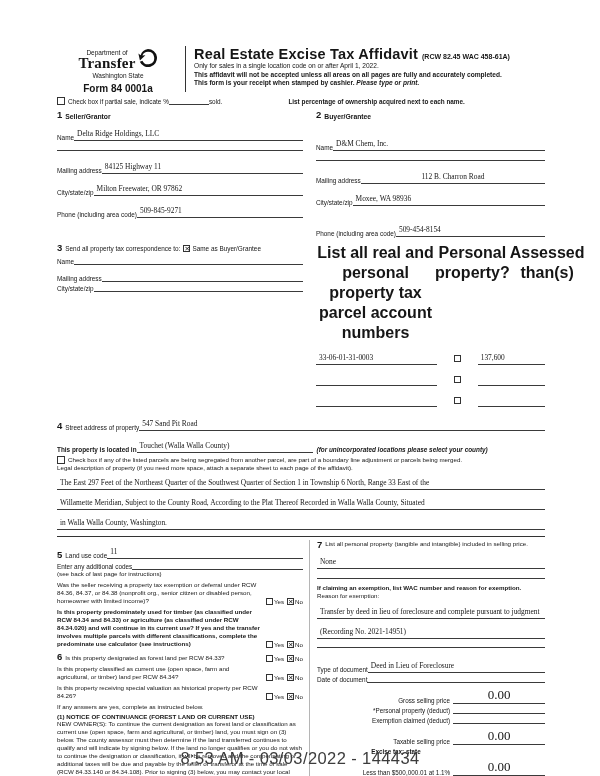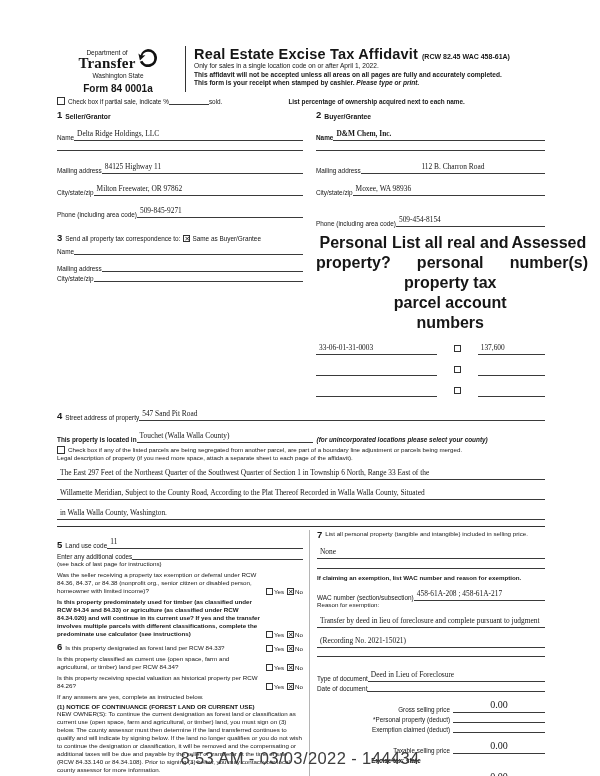--- a/index.html
+++ b/index.html
@@ -35,21 +35,21 @@
   .lcol{width:246px;flex:0 0 246px;padding-right:6px;}
   .rcol{flex:1;padding-left:7px;border-left:1px solid #b5b5b5;}
   .q{display:flex;margin-top:3px;}
   .qtext{font-size:6.2px;line-height:1.28;flex:1;padding-right:4px;}
   .yn{white-space:nowrap;display:flex;align-items:flex-end;gap:1px;font-size:6.2px;}
   .small{font-size:6.2px;line-height:1.28;}
   
   .trow{display:flex;justify-content:flex-end;align-items:flex-end;margin-top:2.6px;}
   .tlbl{font-size:6.3px;text-align:right;white-space:nowrap;}
   .tfill{width:92px;border-bottom:1px solid #3a3a3a;text-align:center;margin-left:3px;flex:0 0 92px;}
-  .tval{font-family:"Liberation Serif",serif;font-size:10px;}
+  .tval{font-family:"Liberation Serif",serif;font-size:13px;}
   .phead{display:flex;font-weight:bold;text-align:center;line-height:1.25;}
   .prow{display:flex;align-items:flex-end;margin-top:3px;}
   .stamp{position:absolute;left:0;right:0;bottom:8px;text-align:center;font-size:16.5px;color:#3c3c3c;letter-spacing:0.4px;}
 </style>
 </head>
 <body>
 
 <div class="page">
 
   <div class="hdr">
@@ -112,21 +112,21 @@
       <div class="row" style="margin-top:3px;">
           <span class="lab">Phone (including area code)</span>
           <span class="fill"><span class="typed">509-845-9271</span></span>
         </div>
     </div>
     <div class="rcol" style="border:none;">
       <div class="row">
           <span class="secnum">2</span>
           <span class="sechead">Buyer/Grantee</span>
         </div>
-      <div class="row" style="margin-top:2px;font-weight:bold;">
+      <div class="row" style="margin-top:12px;">
           <span class="lab">Name</span>
           <span class="fill"><span class="typed">D&amp;M Chem, Inc.</span></span>
         </div>
       <div class="row" style="margin-top:9px;">
           <span class="fill"></span>
         </div>
       <div class="row" style="margin-top:4px;text-align:center;">
           <span class="lab">Mailing address</span>
           <span class="fill"><span class="typed">112 B. Charron Road</span></span>
         </div>
@@ -157,23 +157,23 @@
           <span class="lab">Mailing address</span>
           <span class="fill"><span class="typed"></span></span>
         </div>
       <div class="row" style="margin-top:3px;">
           <span class="lab">City/state/zip</span>
           <span class="fill"><span class="typed"></span></span>
         </div>
     </div>
     <div class="rcol" style="border:none;">
       <div class="phead">
+        <div style="flex:0 0 52%;">List all real and personal property tax parcel account numbers</div>
         <div style="flex:0 0 18%;">Personal property?</div>
-        <div style="flex:0 0 52%;">List all real and personal property tax parcel account numbers</div>
-        <div style="flex:1;">Assessed number(s)</div>
+        <div style="flex:1;">Assessed than(s)</div>
       </div>
       <div class="prow">
         <span class="fill" style="flex:0 0 50%;"><span class="typed">33-06-01-31-0003</span></span>
         <span style="flex:0 0 18%;text-align:center;"><span class="cb"></span></span>
         <span class="fill"><span class="typed">137,600</span></span>
       </div>
       <div class="prow">
         <span class="fill" style="flex:0 0 50%;"><span class="typed"></span></span>
         <span style="flex:0 0 18%;text-align:center;"><span class="cb"></span></span>
         <span class="fill"><span class="typed"></span></span>
@@ -286,27 +286,23 @@
 
     <div class="rcol">
       <div class="q" style="margin-top:0;">
           <span class="secnum">7</span>
           <span class="qtext">List all personal property (tangible and intangible) included in selling price.</span>
         </div>
       <div class="fill" style="display:block;"><span class="typed">None</span></div>
       <div class="fill" style="display:block;margin-top:9px;"></div>
 
       <div class="small b" style="margin-top:5px;">If claiming an exemption, list WAC number and reason for exemption.</div>
-      <div class="row">
-          <span class="lab">WAC number (section/subsection)</span>
-          <span class="fill"><span class="typed">458-61A-208 ; 458-61A-217</span></span>
-        </div>
       <div class="small">Reason for exemption:</div>
       <div class="fill" style="display:block;"><span class="typed">Transfer by deed in lieu of foreclosure and complete pursuant to judgment</span></div>
-      <div class="fill" style="display:block;margin-top:1px;"><span class="typed">(Recording No. 2021-15021)</span></div>
+      <div class="fill" style="display:block;margin-top:1px;"><span class="typed">(Recording No. 2021-14951)</span></div>
       <div class="fill" style="display:block;margin-top:8px;"></div>
 
       <div class="row" style="margin-top:6px;">
           <span class="lab">Type of document</span>
           <span class="fill"><span class="typed">Deed in Lieu of Foreclosure</span></span>
         </div>
       <div class="row" style="margin-top:3px;">
           <span class="lab">Date of document</span>
           <span class="fill"><span class="typed"></span></span>
         </div>

